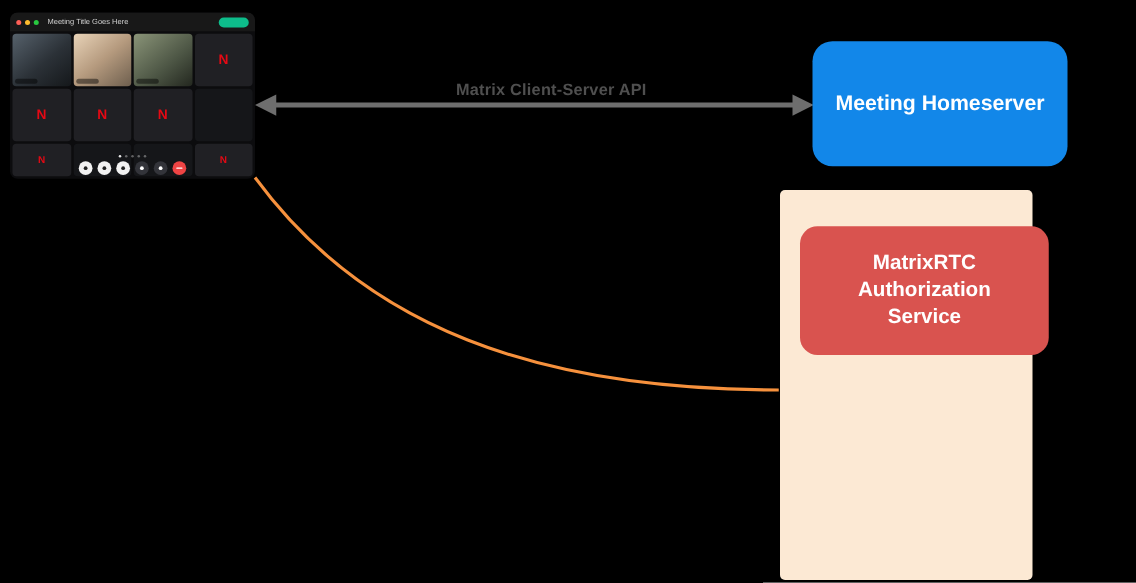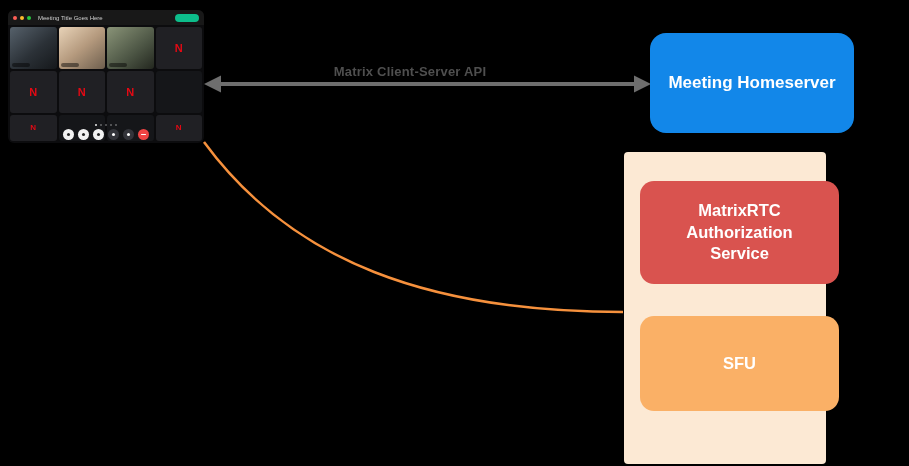--- a/index.html
+++ b/index.html
@@ -34,21 +34,21 @@
   .cbtn.dark{background:#33343a;}
   .cbtn.red{background:#ef4444;}
   .cbtn .glyph{width:3px;height:3px;border-radius:50%;}
   .cbtn.white .glyph{background:#222;}
   .cbtn.dark .glyph{background:#fff;}
   .cbtn.red .glyph{width:5px;height:1.5px;border-radius:1px;background:#fff;}
 
   
   .overlay{position:absolute;left:0;top:0;pointer-events:none;}
 
-  .api-label{position:absolute;left:280px;top:64px;width:260px;text-align:center;
+  .api-label{position:absolute;left:311px;top:64px;width:260px;text-align:center;
              font-size:13px;font-weight:600;letter-spacing:.2px;}
 
   
   .box{position:absolute;display:flex;align-items:center;justify-content:center;
        color:#ffffff;font-weight:700;text-align:center;}
   .homeserver{left:650px;top:33px;width:204px;height:100px;border-radius:16px;font-size:17px;}
   .backend{position:absolute;left:624px;top:152px;width:202px;height:312px;border-radius:4px;}
   .auth{left:16px;top:29px;width:199px;height:103px;border-radius:14px;font-size:16.5px;line-height:1.32;}
   .auth span{display:block;max-width:130px;}
   .sfu{left:16px;top:164px;width:199px;height:95px;border-radius:14px;font-size:16.5px;}
@@ -144,18 +144,15 @@
   <div class="api-label" style="color: rgb(79, 79, 79);">Matrix Client-Server API</div>
 
   <div class="box homeserver" style="background: rgb(18, 135, 233);">
     <span>Meeting Homeserver</span>
   </div>
 
   <div class="backend" style="background: rgb(252, 233, 212);">
     <div class="box auth" style="background: rgb(217, 83, 79);">
       <span>MatrixRTC Authorization Service</span>
     </div>
-    <div class="box sfu" style="background: rgb(250, 176, 102);">
-      <span>SFU</span>
-    </div>
   </div>
 
 </div>
 
 </body></html>

